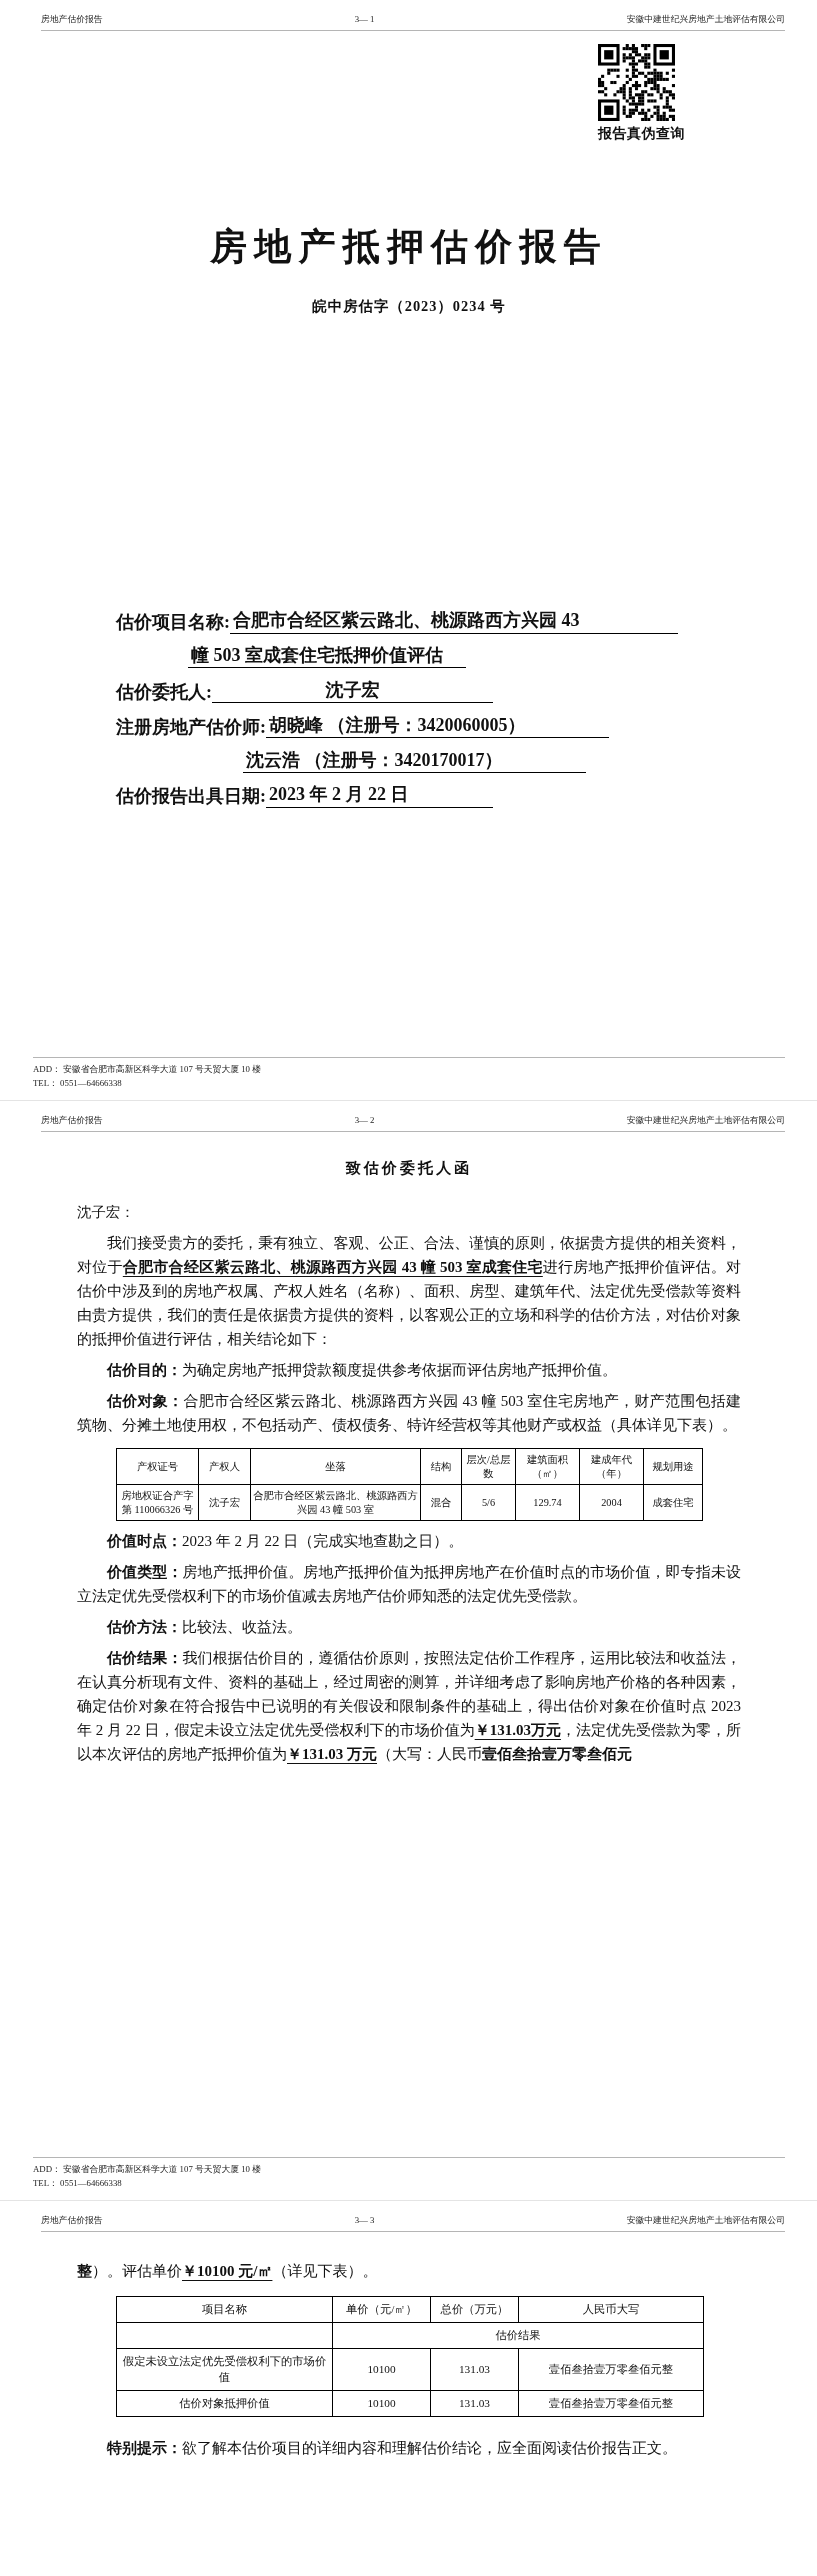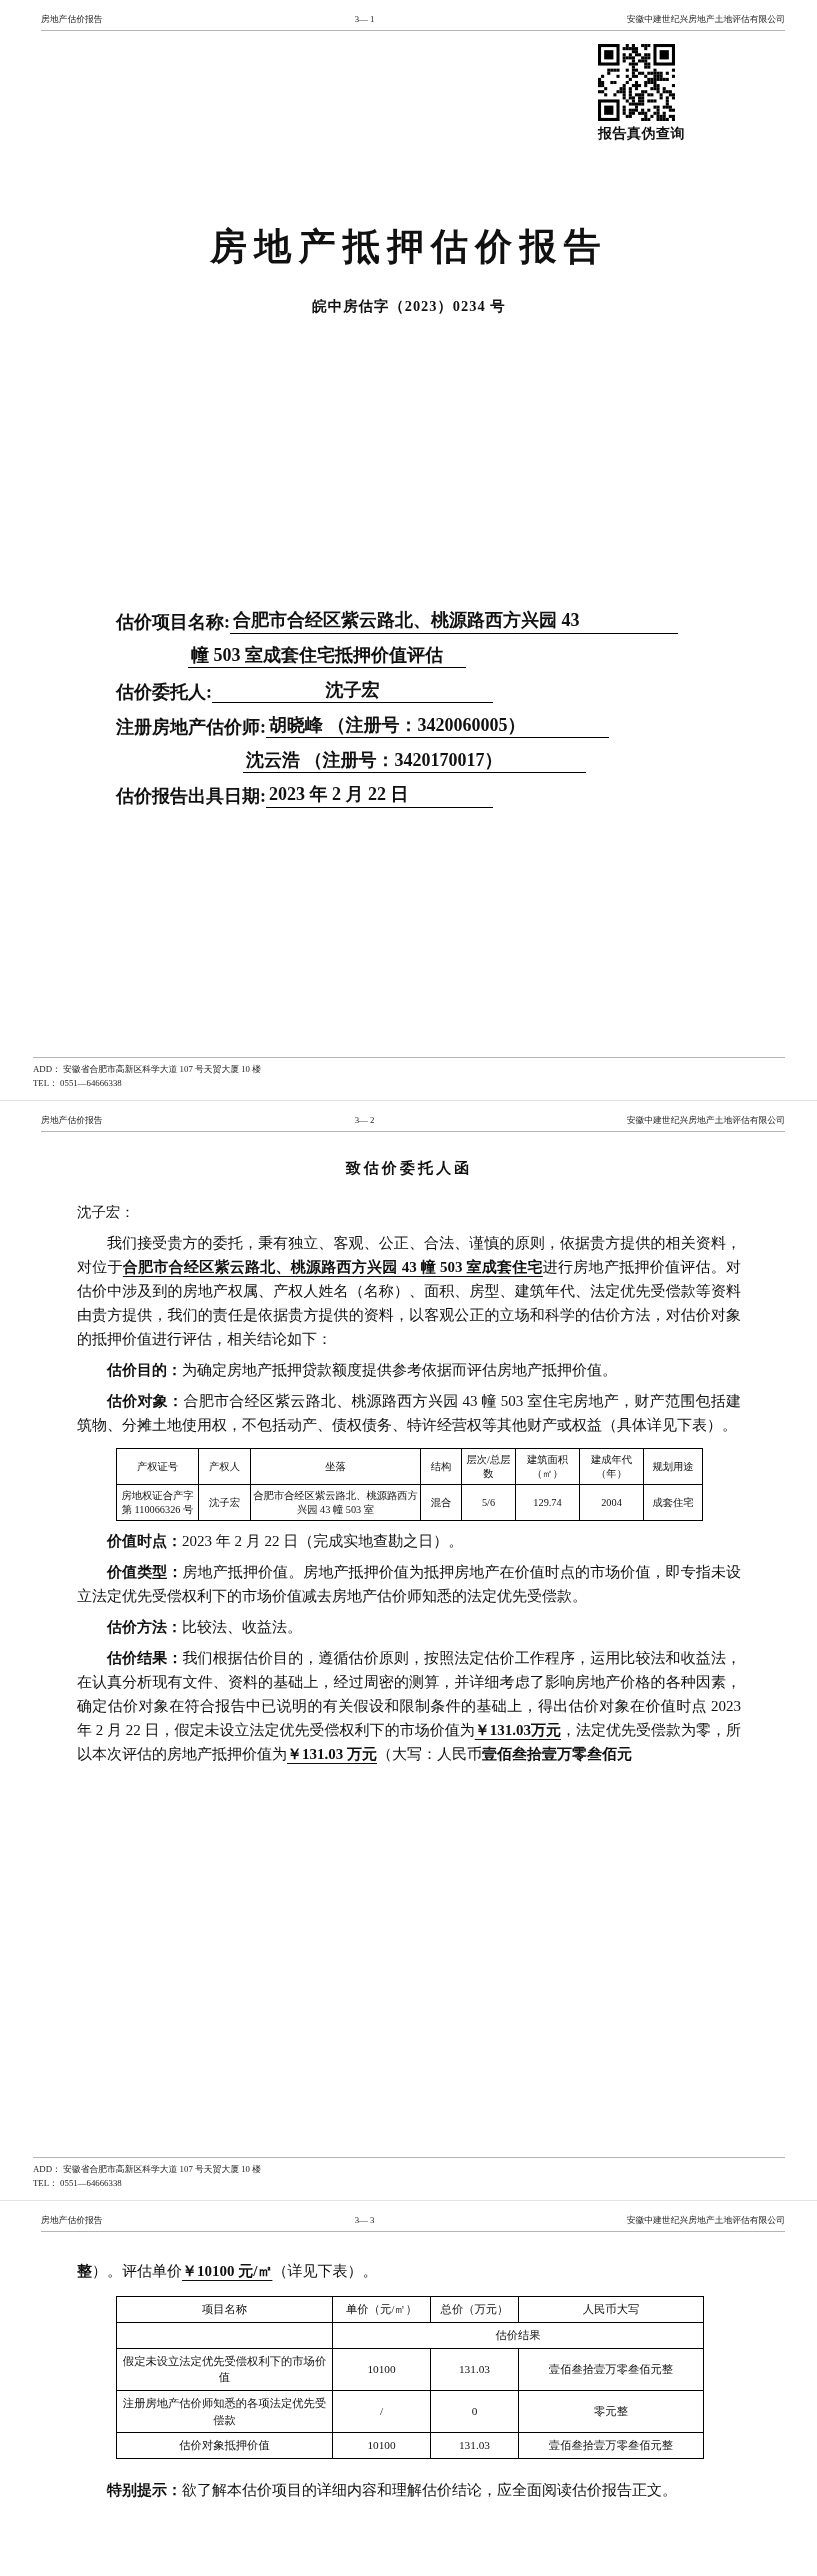--- a/index.html
+++ b/index.html
@@ -437,26 +437,20 @@
             <td></td>
             <th colspan="3">估价结果</th>
           </tr>
           <tr>
             <td>假定未设立法定优先受偿权利下的市场价值</td>
             <td>10100</td>
             <td>131.03</td>
             <td>壹佰叁拾壹万零叁佰元整</td>
           </tr>
           <tr>
-            <td>注册房地产估价师知悉的各项法定优先受偿款</td>
-            <td>/</td>
-            <td>0</td>
-            <td>零元整</td>
-          </tr>
-          <tr>
             <td>估价对象抵押价值</td>
             <td>10100</td>
             <td>131.03</td>
             <td>壹佰叁拾壹万零叁佰元整</td>
           </tr>
         </tbody>
       </table>
 
       <p class="para notice">
         <span class="b">特别提示：</span><span>欲了解本估价项目的详细内容和理解估价结论，应全面阅读估价报告正文。</span>

